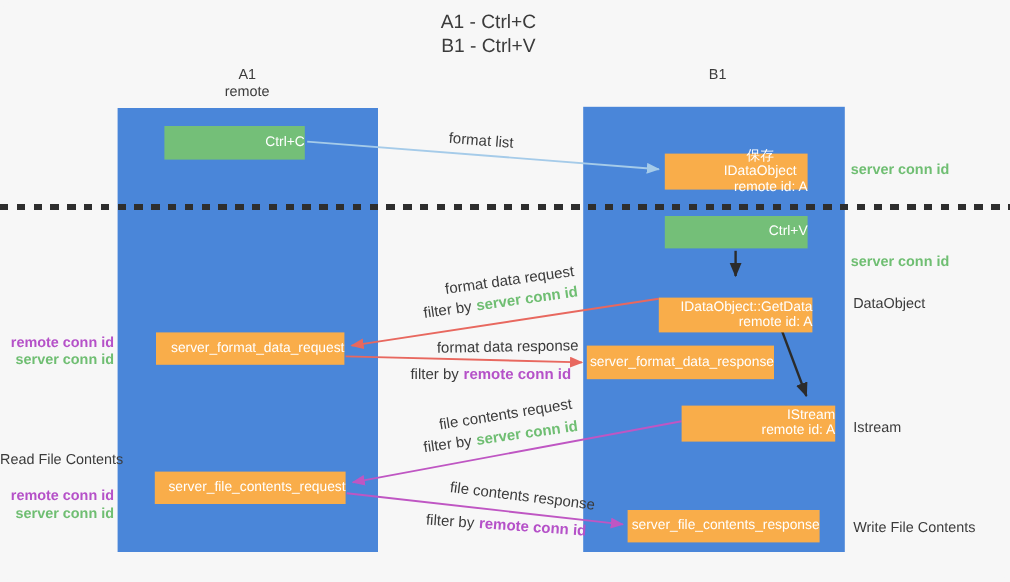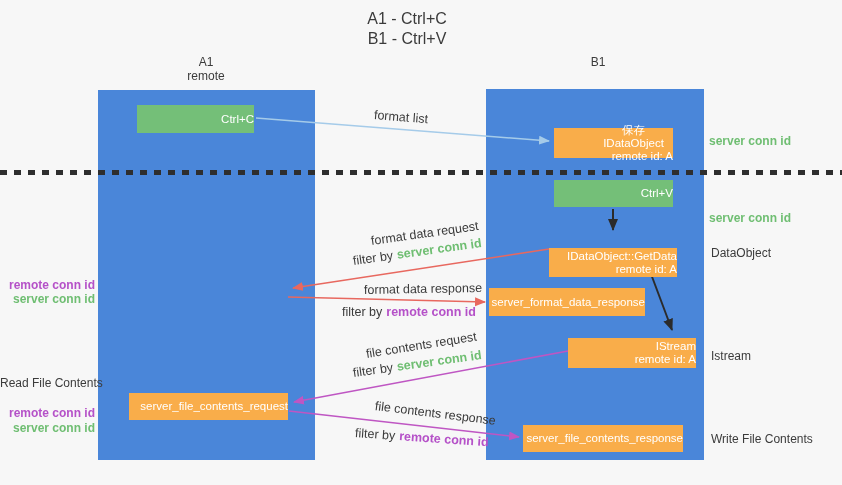--- a/index.html
+++ b/index.html
@@ -69,20 +69,23 @@
     <line x1="648" y1="266" x2="672" y2="330" stroke="#2b2b2b" stroke-width="2" marker-end="url(#arr-blk)"></line>
     <line x1="549" y1="249" x2="293" y2="288" stroke="#e8685f" stroke-width="1.6" marker-end="url(#arr-red)"></line>
     <line x1="288" y1="297" x2="485" y2="302" stroke="#e8685f" stroke-width="1.6" marker-end="url(#arr-red)"></line>
     <line x1="568" y1="351" x2="294" y2="402" stroke="#bf56c3" stroke-width="1.6" marker-end="url(#arr-mag)"></line>
     <line x1="289" y1="411" x2="519" y2="437" stroke="#bf56c3" stroke-width="1.6" marker-end="url(#arr-mag)"></line>
   </svg>
 
   <div class="abs box green-box" style="left:137px;top:105px;width:117px;height:28px;">
     <span>Ctrl+C</span>
   </div>
+  <div class="abs box orange-box" style="left:130px;top:277px;width:157px;height:27px;">
+    <span>server_format_data_request</span>
+  </div>
   <div class="abs box orange-box" style="left:129px;top:393px;width:159px;height:27px;">
     <span>server_file_contents_request</span>
   </div>
 
   <div class="abs box orange-box" style="left:554px;top:128px;width:119px;height:30px;padding-left:40px;">
     <span>保存IDataObject</span>
     <span>remote id: A</span>
   </div>
   <div class="abs box green-box" style="left:554px;top:180px;width:119px;height:27px;">
     <span>Ctrl+V</span>

